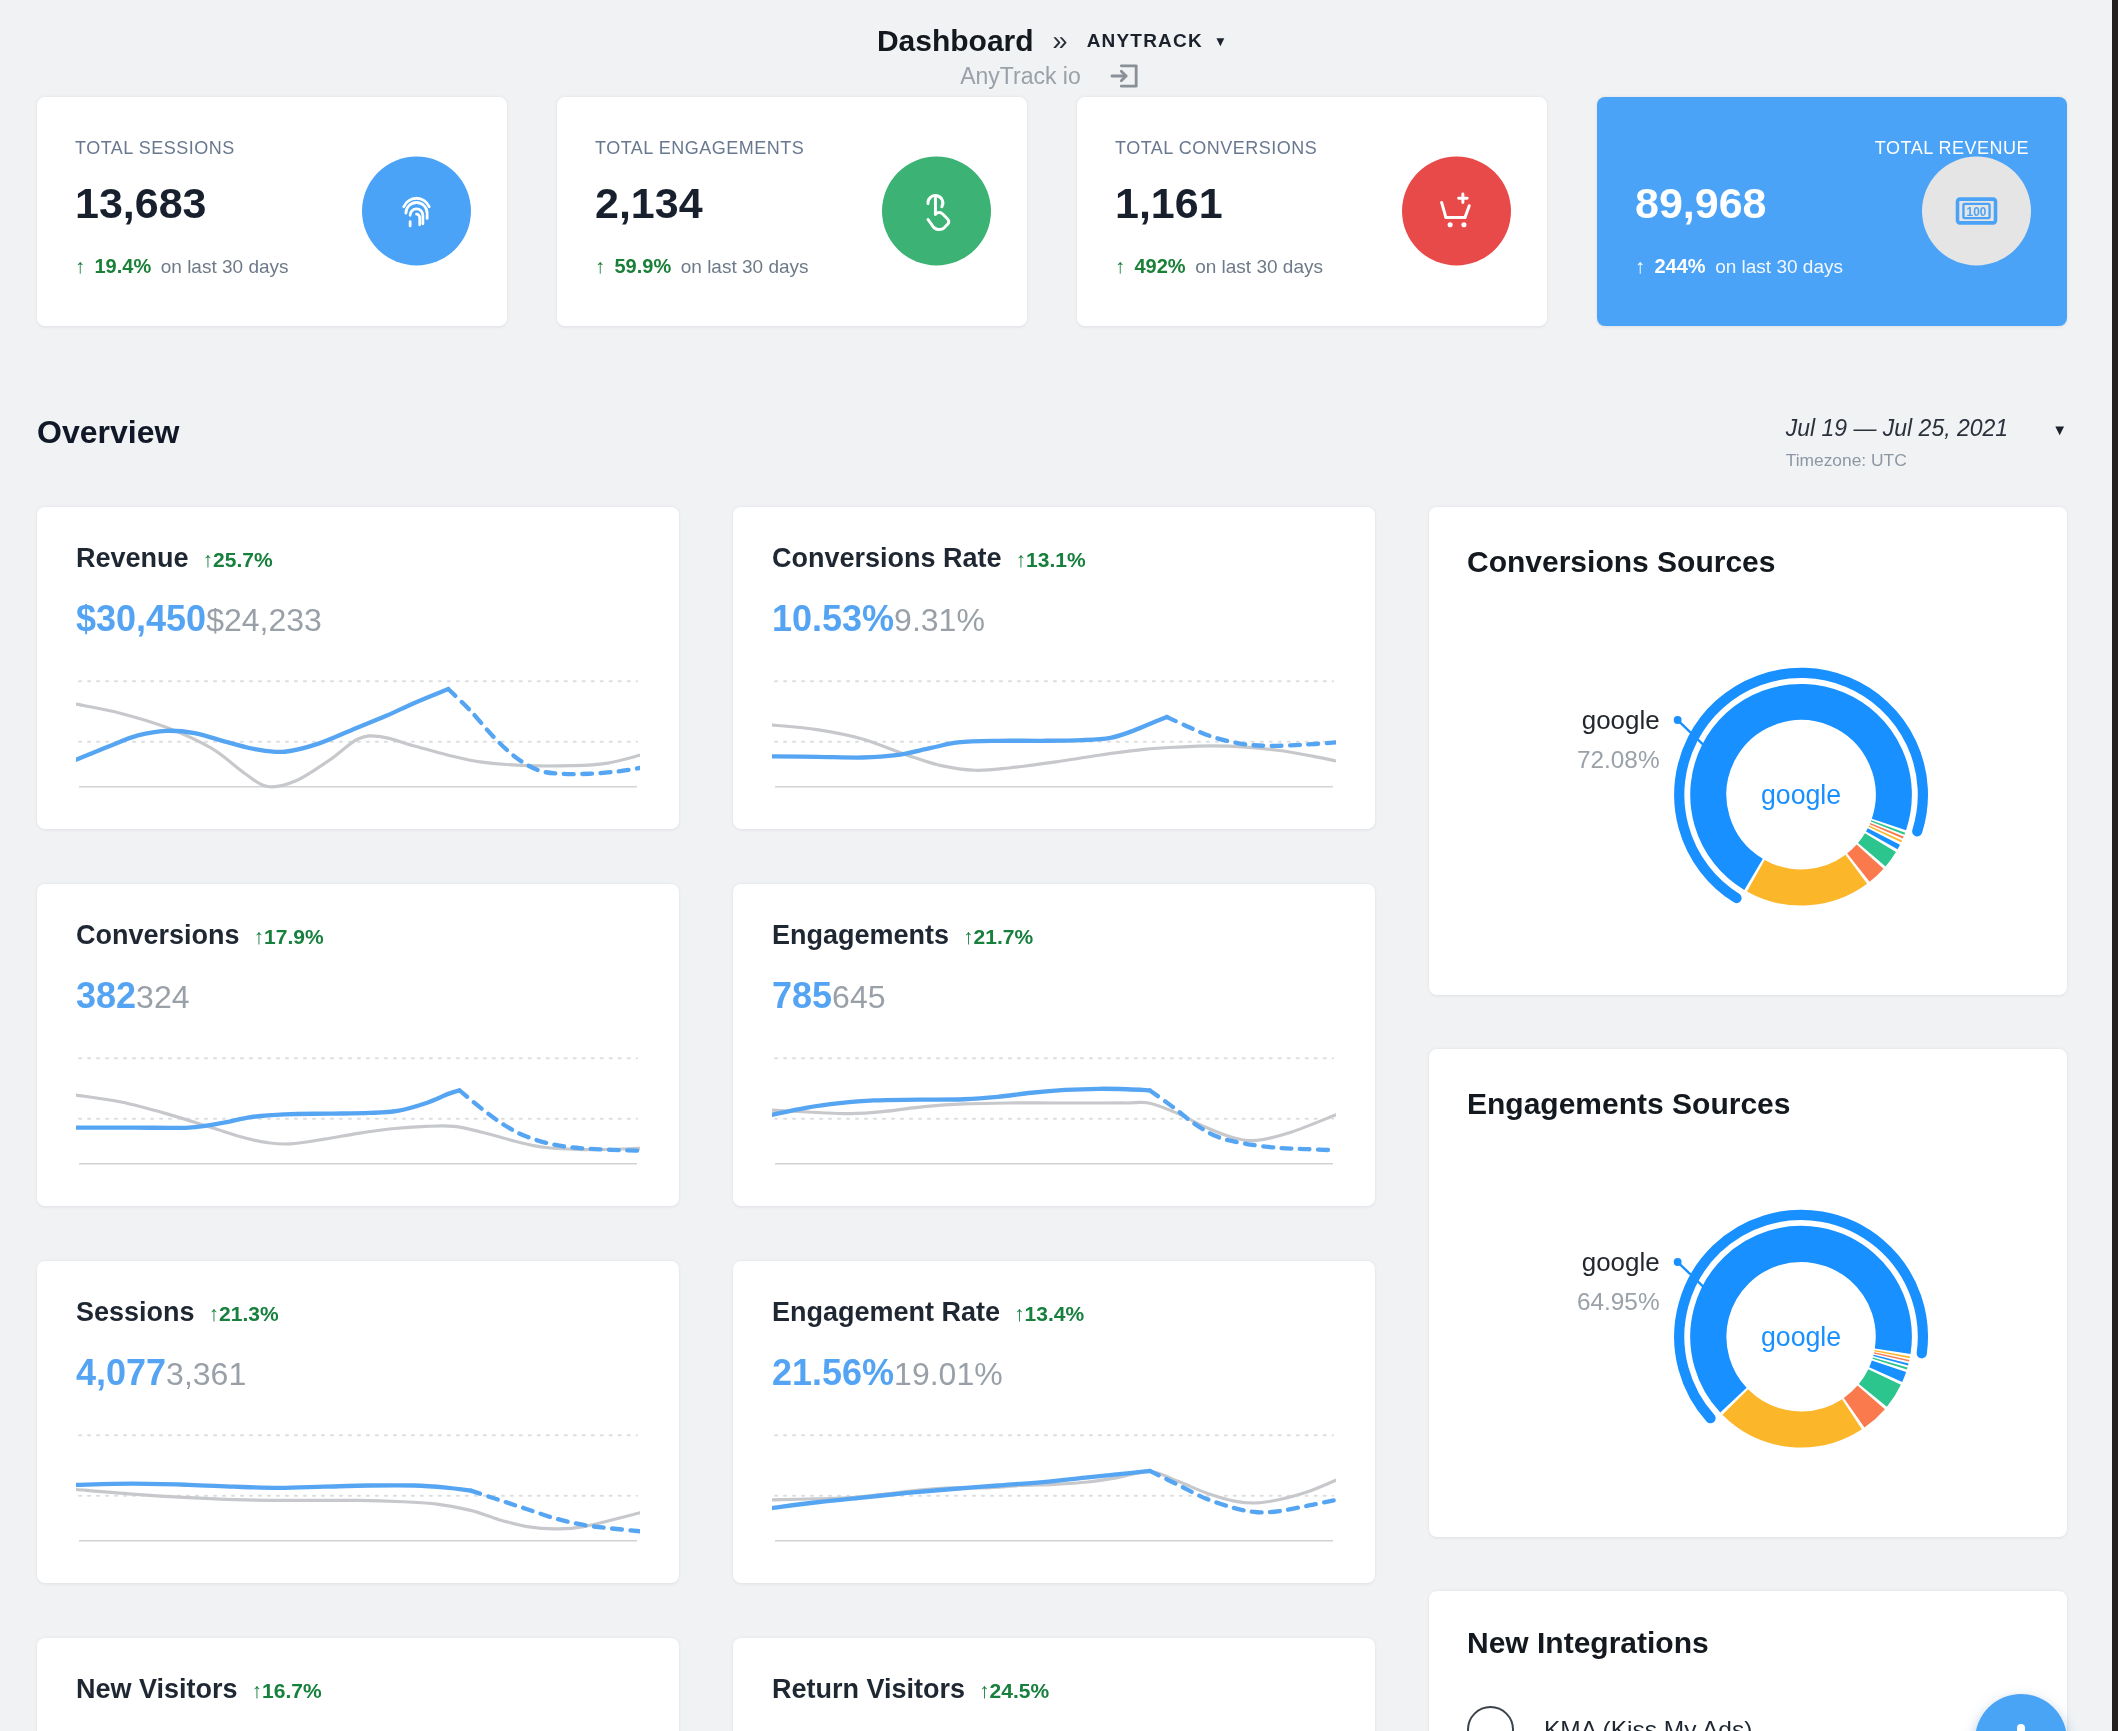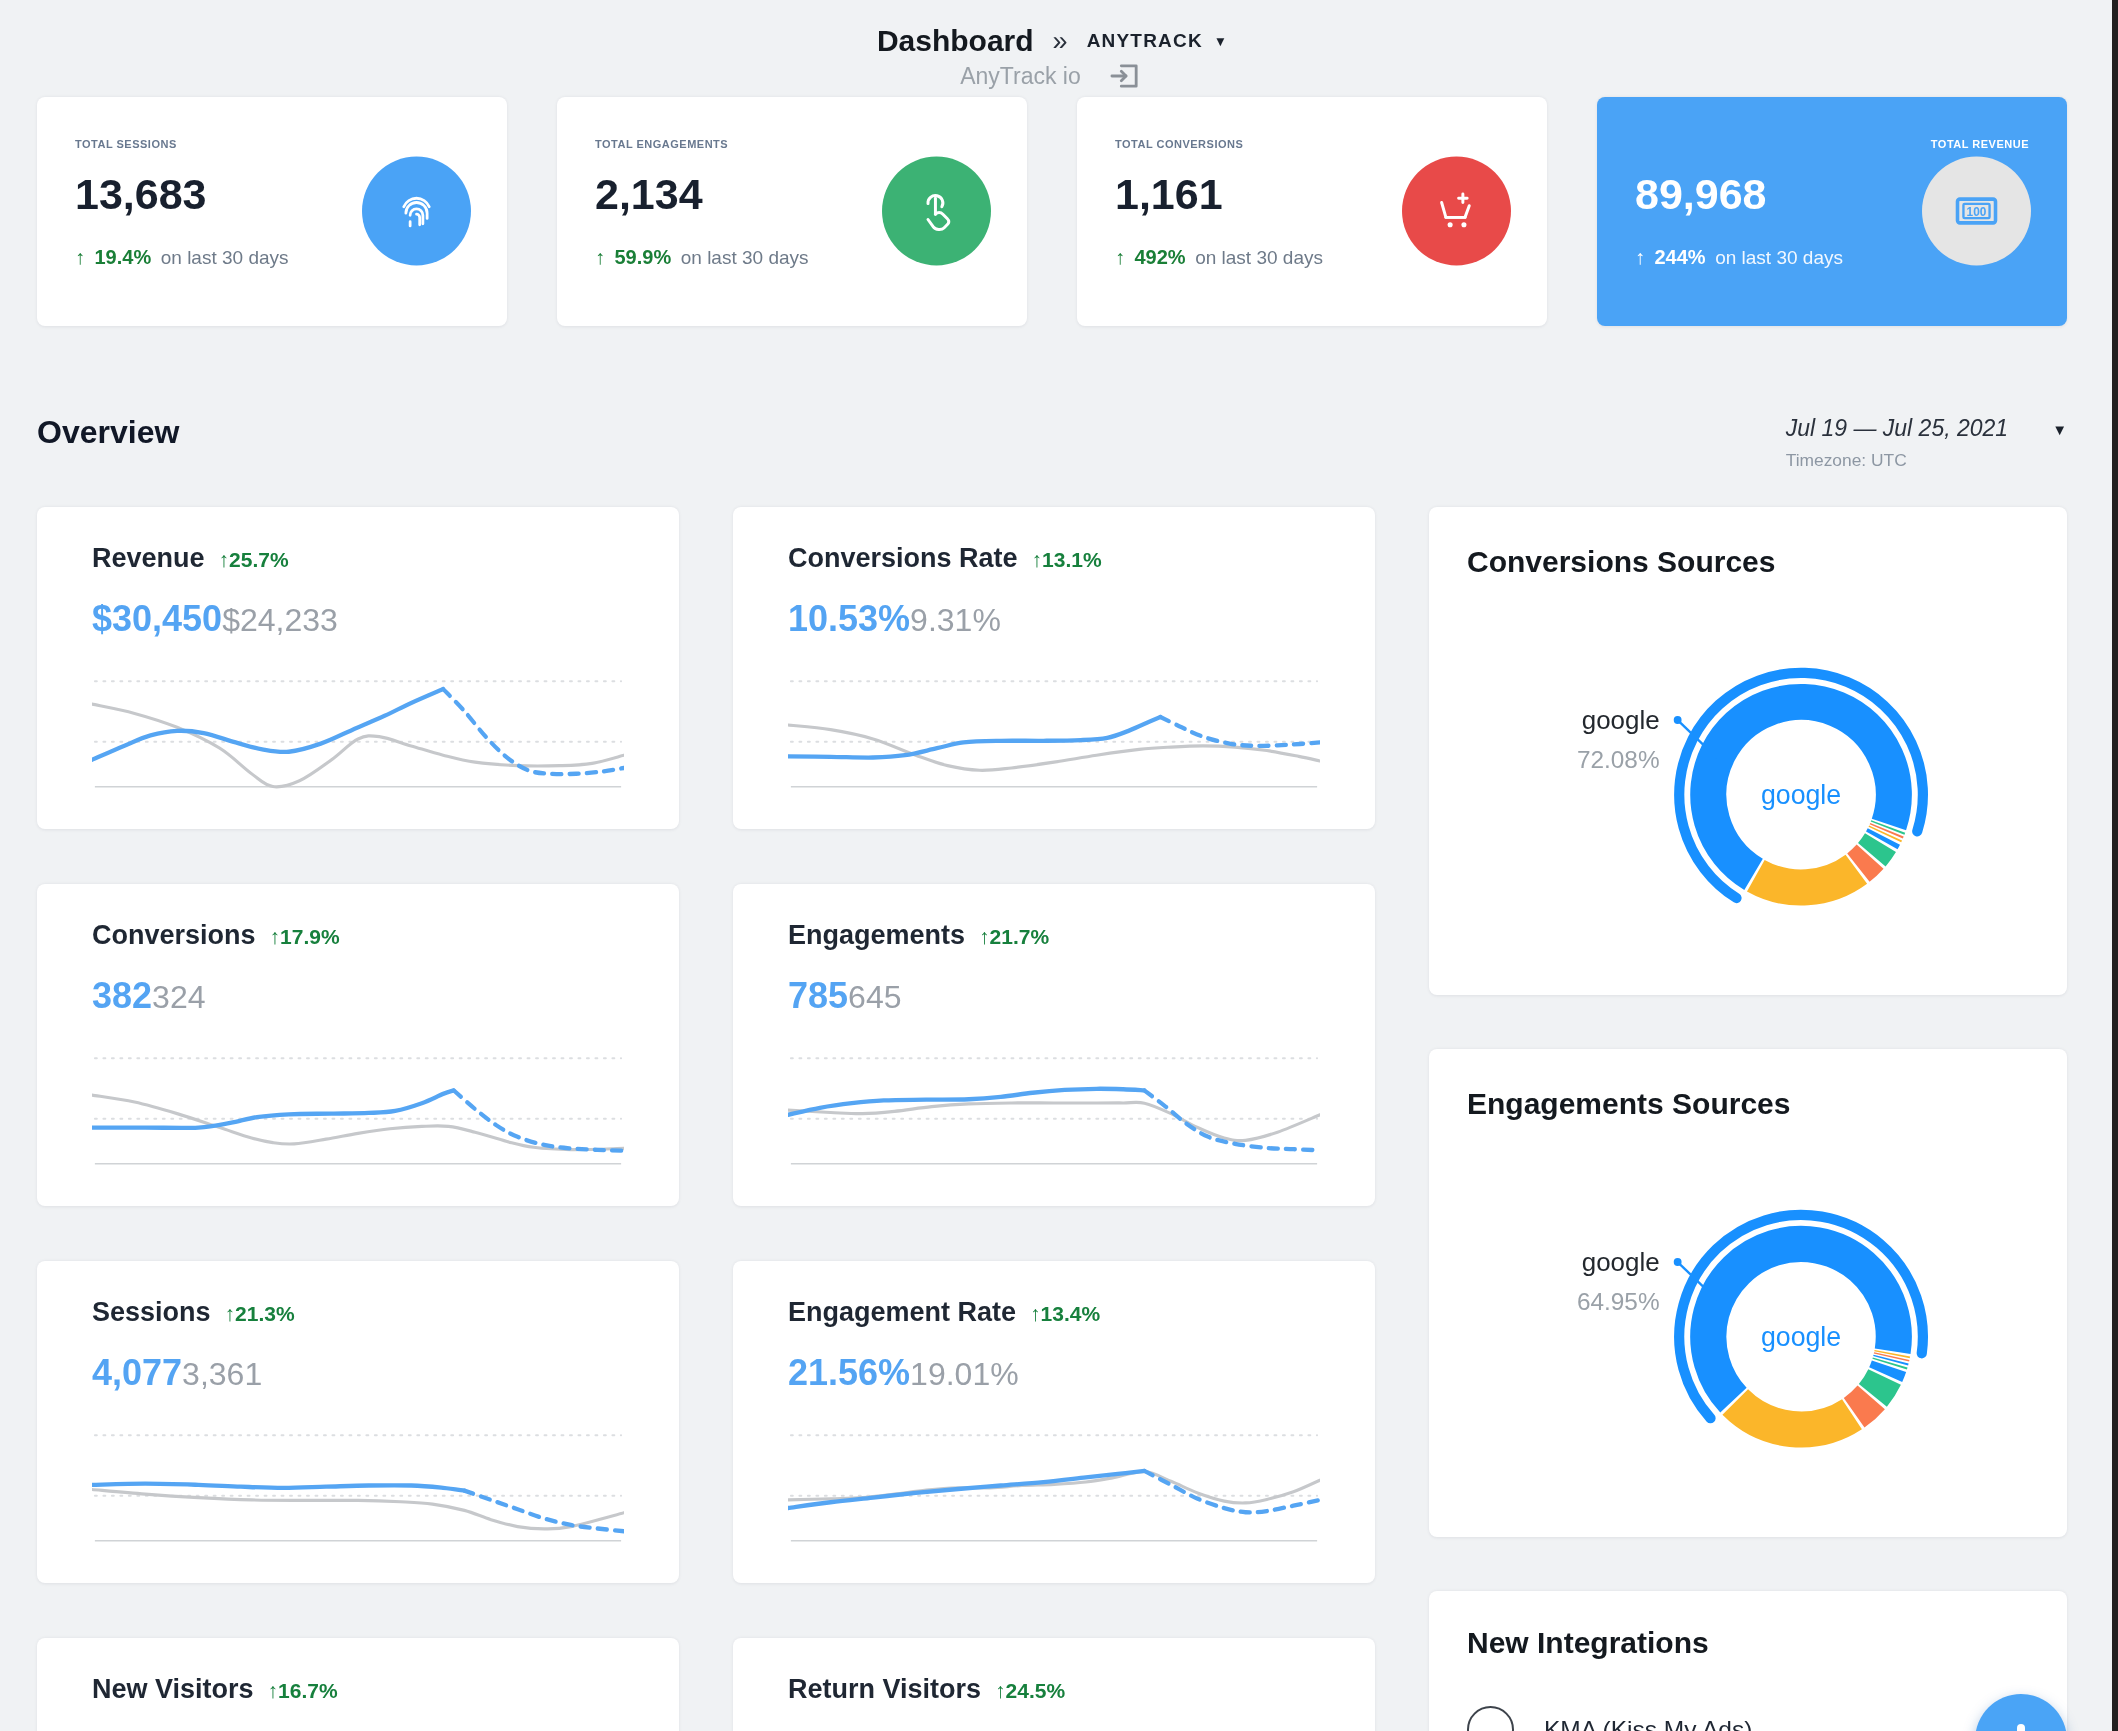--- a/index.html
+++ b/index.html
@@ -25,21 +25,21 @@
   .user-label { font-size:23px; color:#9aa1a8; }
 
   
   .stats-row { display:flex; gap:50px; margin-top:20.5px; }
   .stat-card {
     flex:1; height:229px; background:#fff; border-radius:8px;
     box-shadow:0 0.8px 3.2px rgba(20,30,50,.08);
     position:relative; padding:41px 38px;
   }
   .stat-card.primary { background:#4aa3f6; }
-  .stat-label { font-size:11px; font-weight:bold; letter-spacing:0.5px; color:#68788f; }
+  .stat-label { font-size:18px; font-weight:normal; letter-spacing:0.5px; color:#68788f; }
   .stat-card.primary .stat-label { color:#fff;text-align:right; }
   .stat-value { font-size:43px; font-weight:bold; color:#18202e; margin-top:20.5px; }
   .stat-card.primary .stat-value { color:#fff; }
   .stat-delta-row { display:flex; align-items:baseline; gap:9.5px; margin-top:27px; }
   .delta-up { color:#1a7f37; font-weight:bold; font-size:20px; }
   .stat-card.primary .delta-up { color:#fff; }
   .delta-caption { font-size:19px; color:#6e7a89; }
   .stat-card.primary .delta-caption { color:#f2f8ff; }
   .stat-icon-circle {
     position:absolute; right:36px; top:50%; transform:translateY(-50%);
@@ -57,21 +57,21 @@
   .tz-label { font-size:17.4px; color:#8d97a3; margin-top:8px; }
   .date-caret { font-size:15px; color:#1b222c; margin-top:6.3px; }
 
   
   .main { display:flex; gap:54px; margin-top:36px; align-items:flex-start; }
   .col { display:flex; flex-direction:column; }
   .col-a, .col-b { width:642px; }
   .col-c { flex:1; }
   .metric-card {
     background:#fff; border-radius:8px; box-shadow:0 0.8px 3.2px rgba(20,30,50,.08);
-    height:322px; padding:36px 55px; margin-bottom:55px;
+    height:322px; padding:36px 39px; margin-bottom:55px;
   }
   .metric-head { display:flex; align-items:baseline; gap:14px; }
   .metric-title { font-size:27px; font-weight:bold; color:#1f2733; }
   .metric-delta { font-size:21px; font-weight:bold; color:#17803d; }
   .metric-nums { display:flex; justify-content:flex-start; align-items:baseline; margin-top:24px; }
   .metric-current { font-size:36px; font-weight:bold; color:#54a4f3; }
   .metric-previous { font-size:32px; color:#9aa0a8; }
   .spark { width:100%; height:130px; display:block; margin-top:27px; }
 
   .sources-card {

